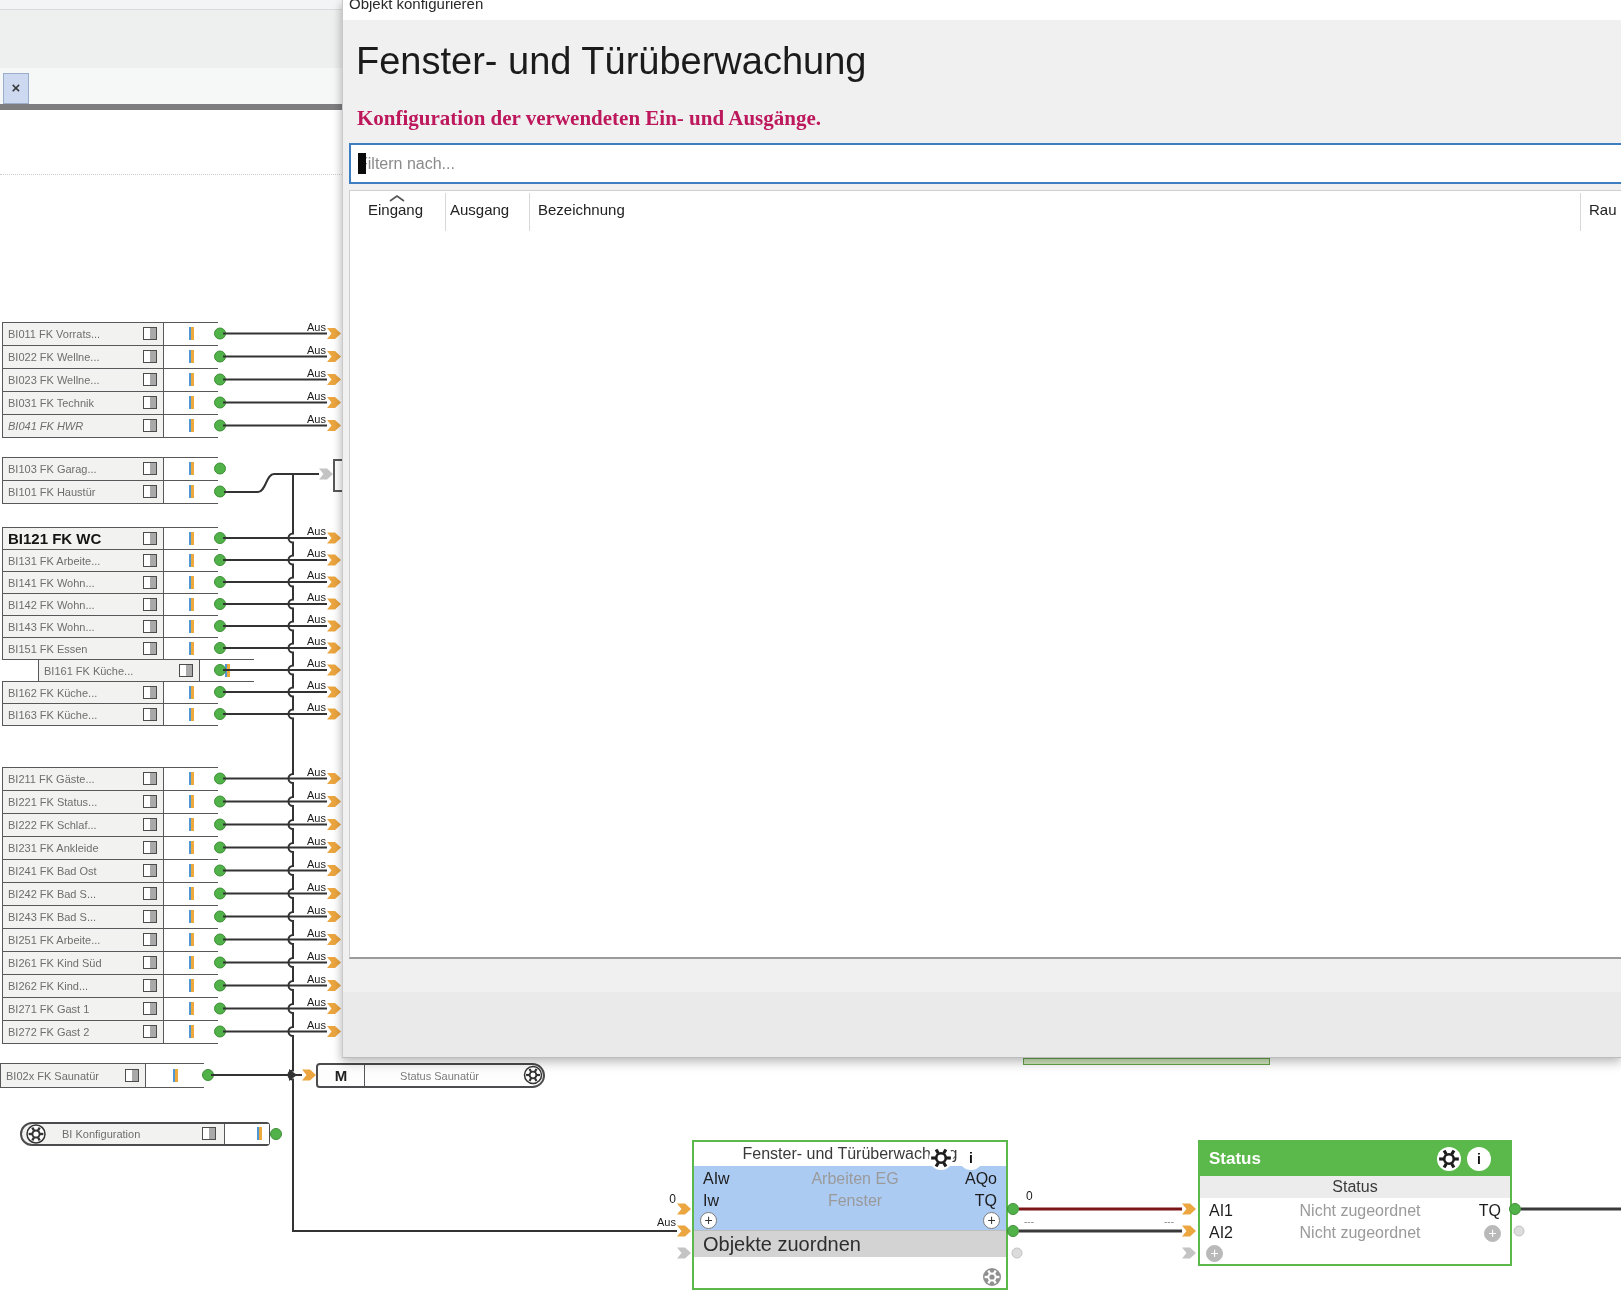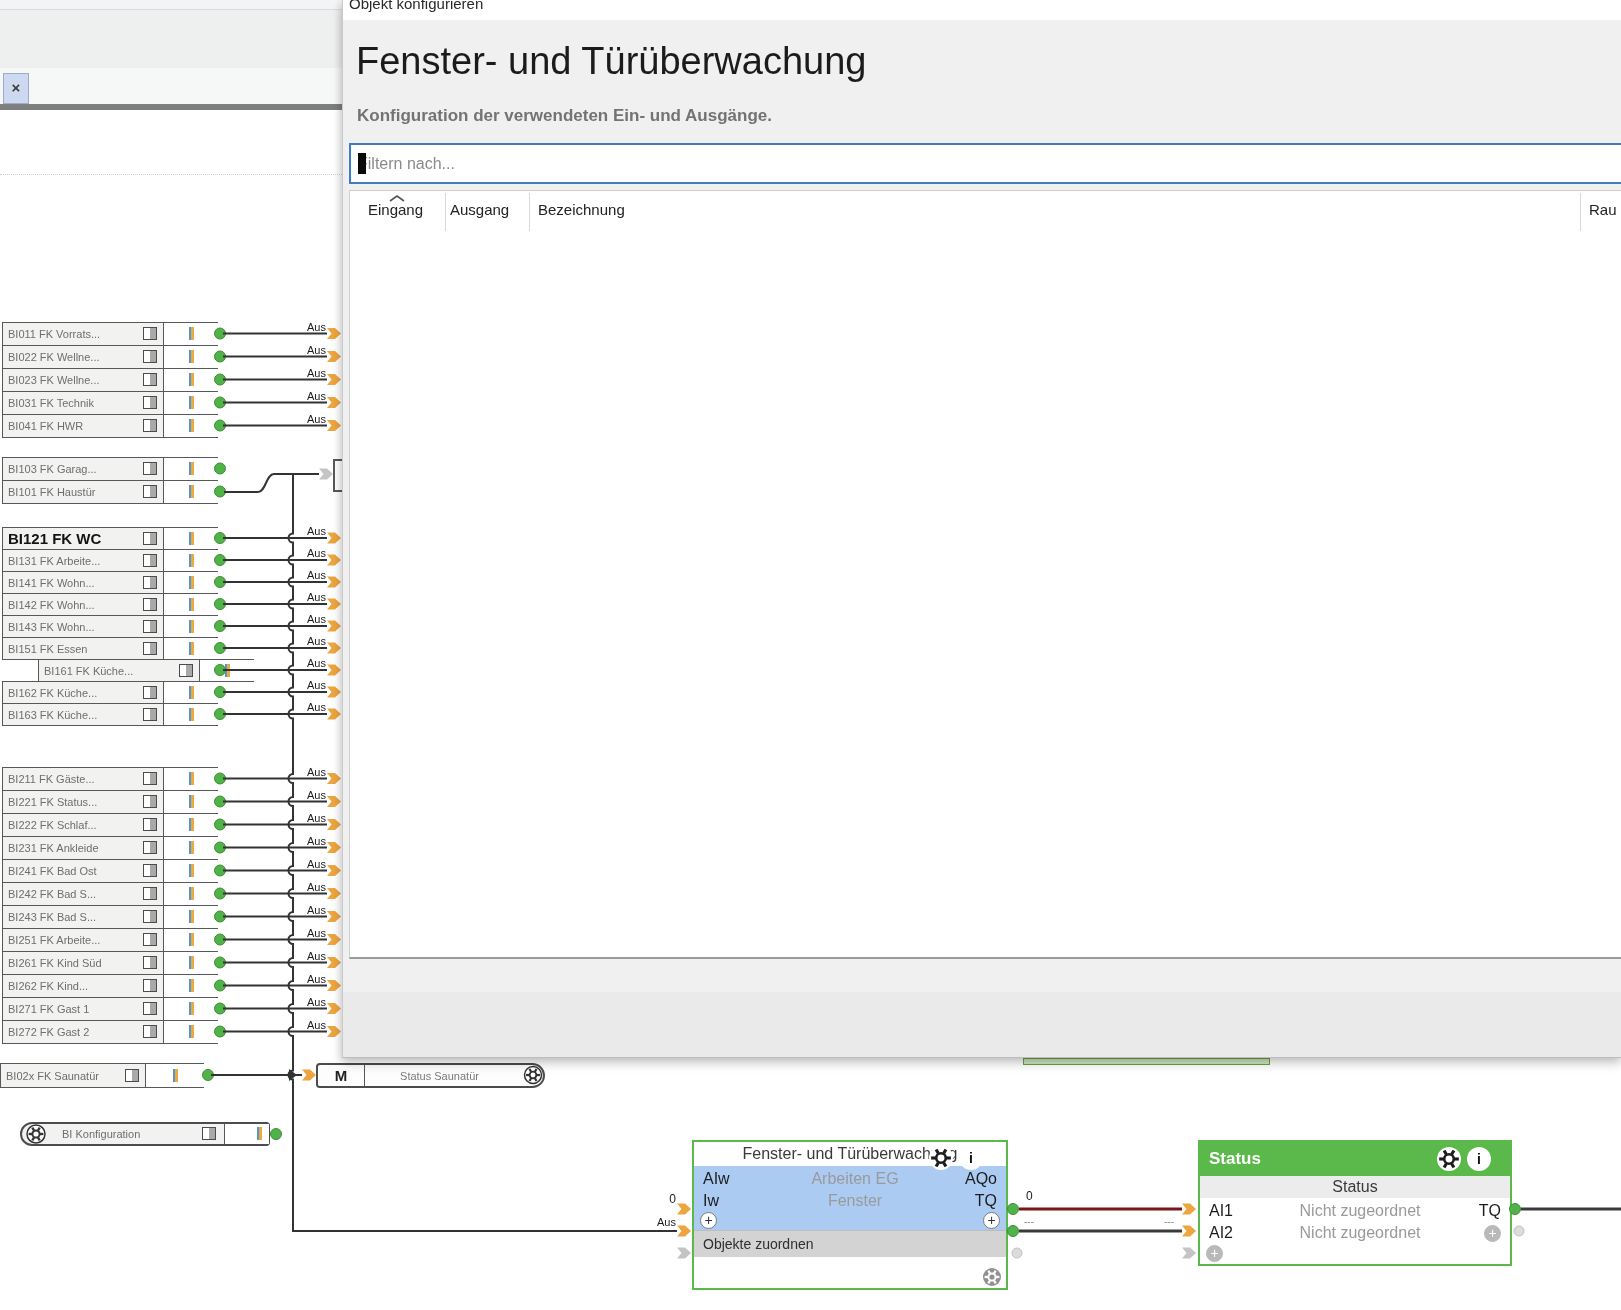--- a/index.html
+++ b/index.html
@@ -46,32 +46,32 @@
           font-size:16px;color:#3a3a3a;}
   .fb-row{height:22px;display:flex;align-items:flex-end;font-size:16px;}
   .fb-row .l{width:66px;padding-left:9px;color:#1c1c1c;}
   .fb-row .c{flex:1;text-align:center;color:#9a9a9a;}
   .fb-row .r{width:56px;text-align:right;padding-right:9px;color:#1c1c1c;}
   .fb-body-blue{background:#accbf3;}
   .plusrow{height:20px;display:flex;align-items:center;justify-content:space-between;padding:0 6px;}
   .plus{width:17px;height:17px;border-radius:50%;background:#fff;border:1px solid #7c7c7c;color:#333;
         font-size:14px;line-height:15px;text-align:center;box-sizing:border-box;}
   .plus.gray{background:#b9b9b9;border-color:#b9b9b9;color:#fff;}
-  .fb-foot{height:26px;background:#d3d3d3;display:flex;align-items:center;font-size:14px;color:#2e2e2e;
+  .fb-foot{height:26px;background:#d3d3d3;display:flex;align-items:center;font-size:20px;color:#2e2e2e;
            padding-left:9px;border-top:1px solid #bdbdbd;}
   .sb-sub{height:22px;background:#ececec;display:flex;align-items:center;justify-content:center;
           font-size:16px;color:#3a3a3a;}
   
   .dialog{left:342px;top:0;width:1279px;height:1057px;background:#f0f0f0;z-index:10;
           border-left:1px solid #c9c9c9;border-bottom:1px solid #bdbdbd;
           box-shadow:0 5px 10px rgba(0,0,0,.22), -3px 2px 6px rgba(0,0,0,.06);}
   .dlg-titlebar{position:absolute;left:0;top:0;right:0;height:20px;background:#fff;overflow:hidden;}
   .dlg-titlebar span{position:absolute;left:6px;top:-5px;font-size:15px;color:#2a2a2a;}
   .dlg-heading{position:absolute;left:13px;top:40px;font-size:38px;font-weight:300;color:#1b1b1b;white-space:nowrap;}
-  .dlg-sub{position:absolute;left:14px;top:106px;font-size:17px;font-weight:bold;color:#737373;}
+  .dlg-sub{position:absolute;left:14px;top:106px;font-size:21px;font-weight:bold;color:#be185d;font-family:Liberation Serif, serif;}
   .filter{position:absolute;left:6px;top:143px;width:1285px;height:41px;background:#fff;
           border:2px solid #3c7ebf;box-sizing:border-box;}
   .filter .ph{position:absolute;left:7px;top:0;height:37px;line-height:37px;font-size:16px;color:#8a8a8a;}
   .filter .caret{position:absolute;left:7px;top:8px;width:8px;height:21px;background:#0a0a0a;}
   .dtable{position:absolute;left:6px;top:190px;width:1285px;height:769px;background:#fff;
           border:1px solid #cfcfcf;border-bottom:2px solid #9b9b9b;box-sizing:border-box;}
   .th-text{position:absolute;top:10px;font-size:15px;color:#222;}
   .col-div{position:absolute;top:2px;height:38px;width:1px;background:#d8d8d8;}
   .chev{position:absolute;left:38px;top:3px;}
   .footer-band{position:absolute;left:0;top:992px;right:0;height:65px;background:#eaeaeb;}
@@ -112,21 +112,21 @@
           <span class="ibar" style="left: 25px;"></span>
         </span>
       </div>
       <div class="blockrow" style="left: 2px; top: 391px; width: 216px; height: 24px;">
         <span class="lbl">BI031 FK Technik</span>
         <span class="cb" style="left: 140px;"></span>
         <span class="vcell" style="left: 160px; width: 54px;">
           <span class="ibar" style="left: 25px;"></span>
         </span>
       </div>
-      <div class="blockrow" style="left: 2px; top: 414px; width: 216px; height: 24px;">
+      <div class="blockrow" style="left: 2px; top: 414px; width: 216px; height: 24px; font-style: italic;">
         <span class="lbl">BI041 FK HWR</span>
         <span class="cb" style="left: 140px;"></span>
         <span class="vcell" style="left: 160px; width: 54px;">
           <span class="ibar" style="left: 25px;"></span>
         </span>
       </div>
       <div class="blockrow" style="left: 2px; top: 457px; width: 216px; height: 24px;">
         <span class="lbl">BI103 FK Garag...</span>
         <span class="cb" style="left: 140px;"></span>
         <span class="vcell" style="left: 160px; width: 54px;">

